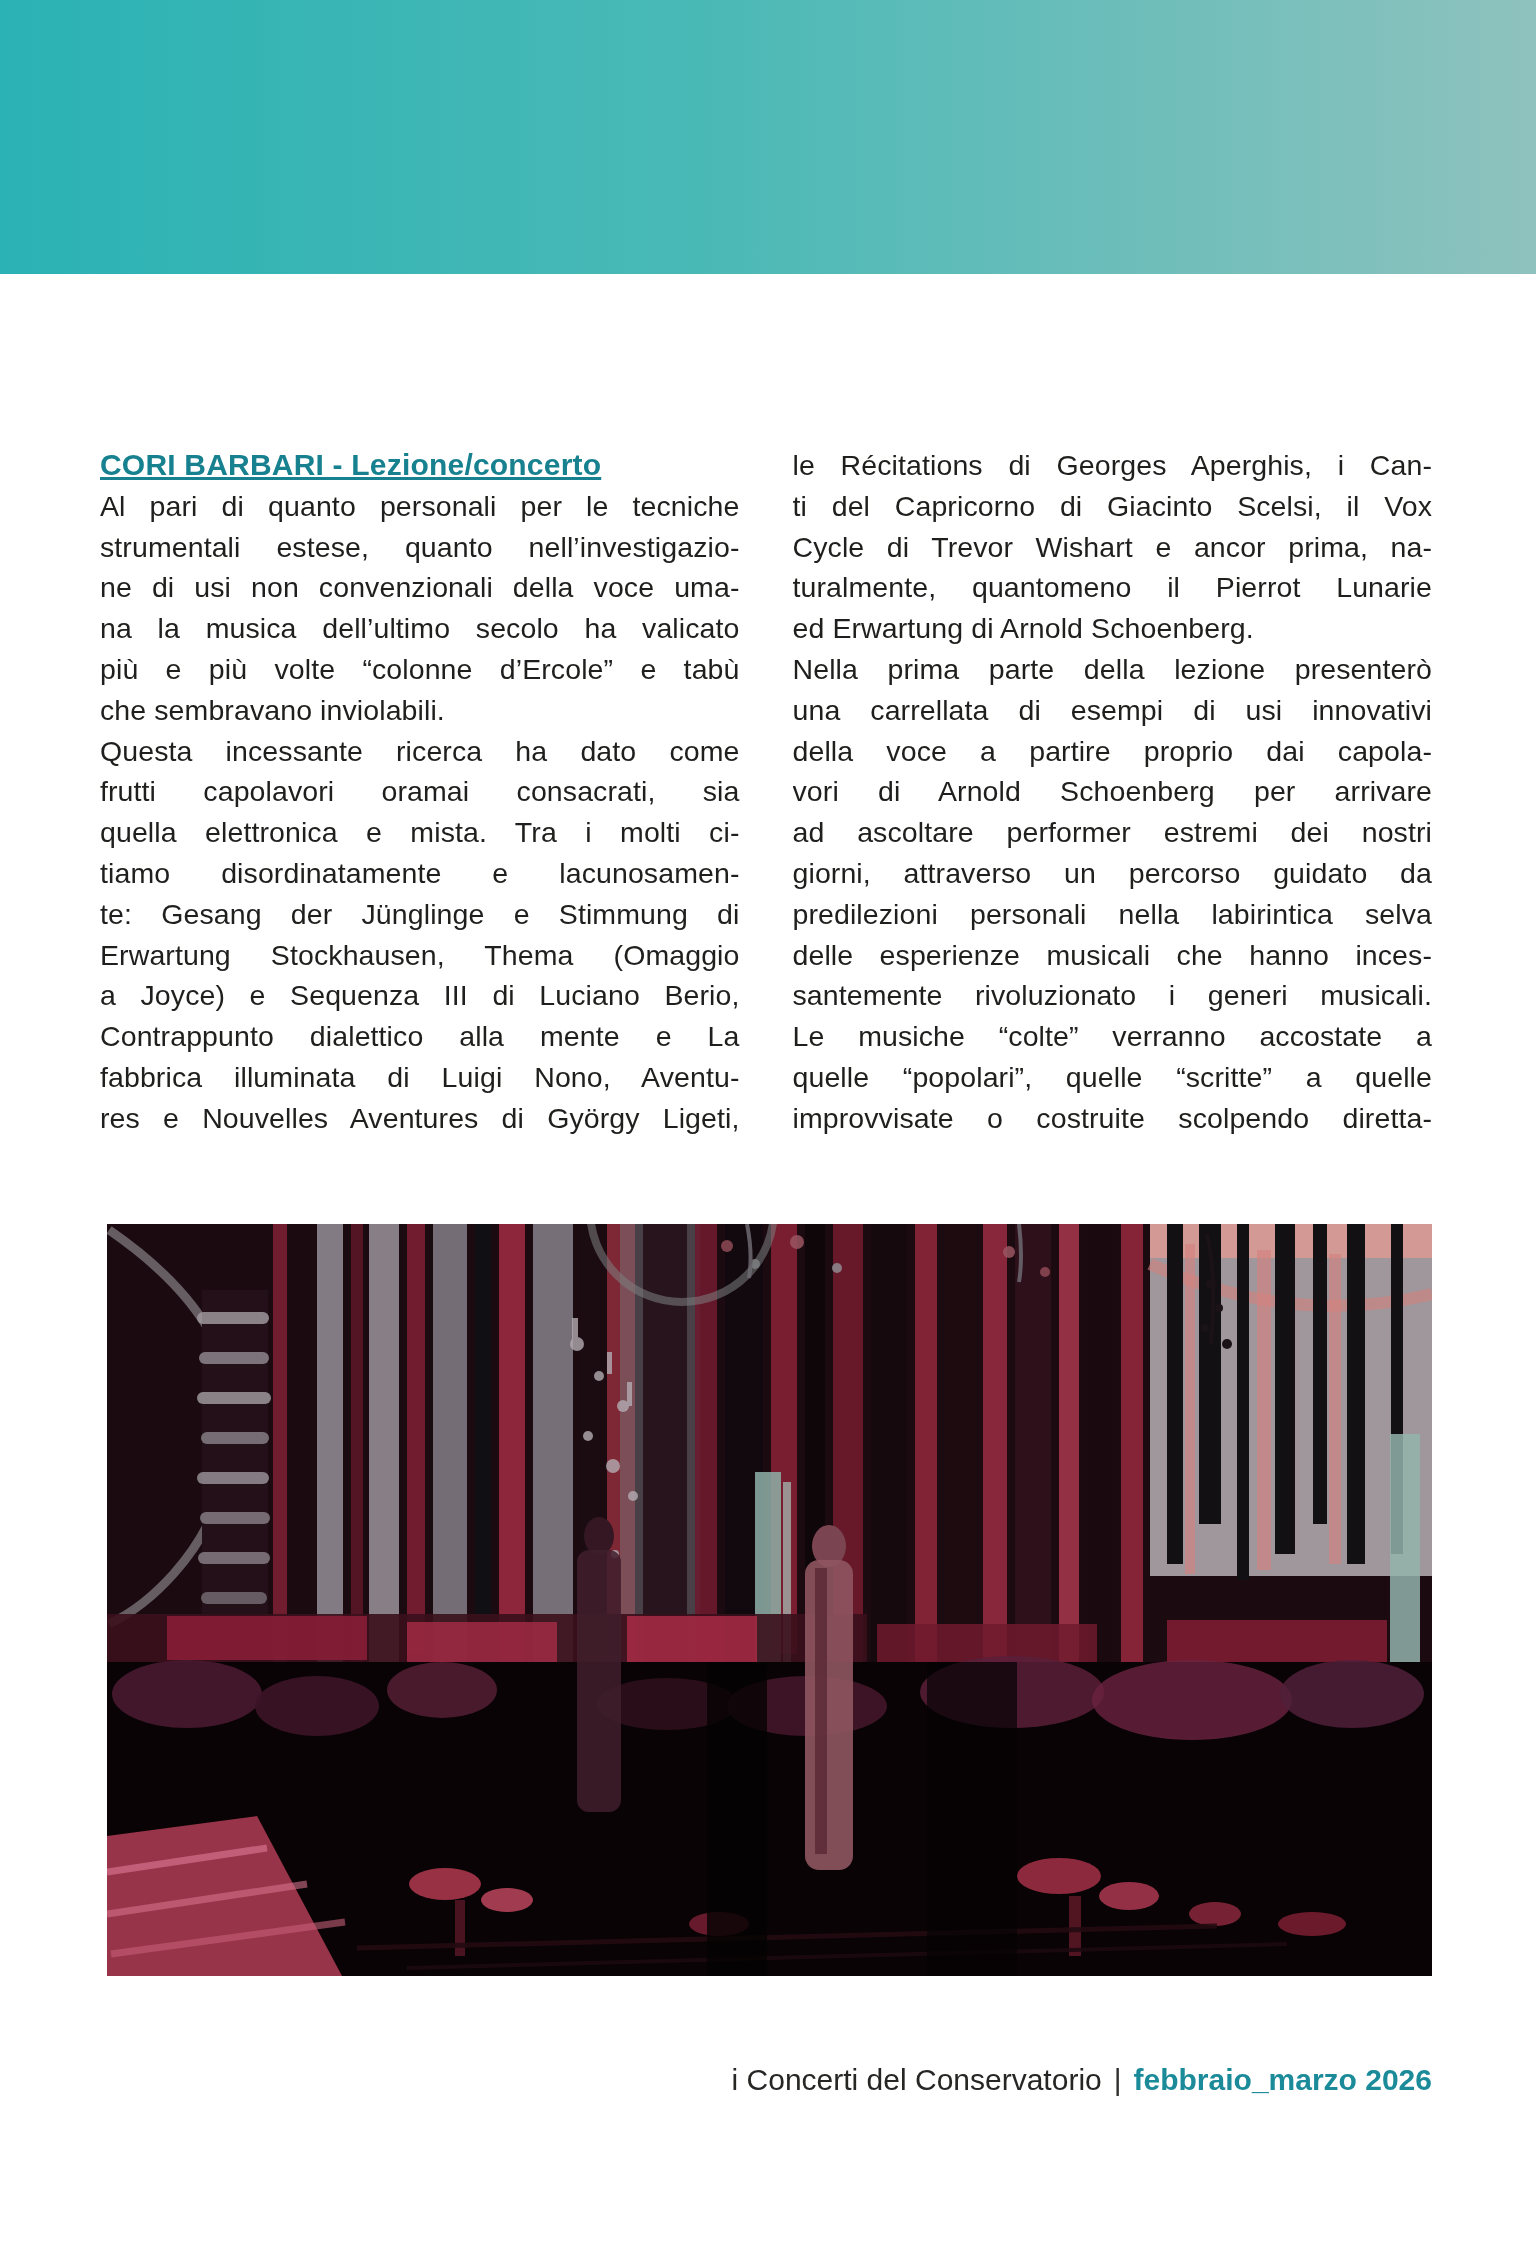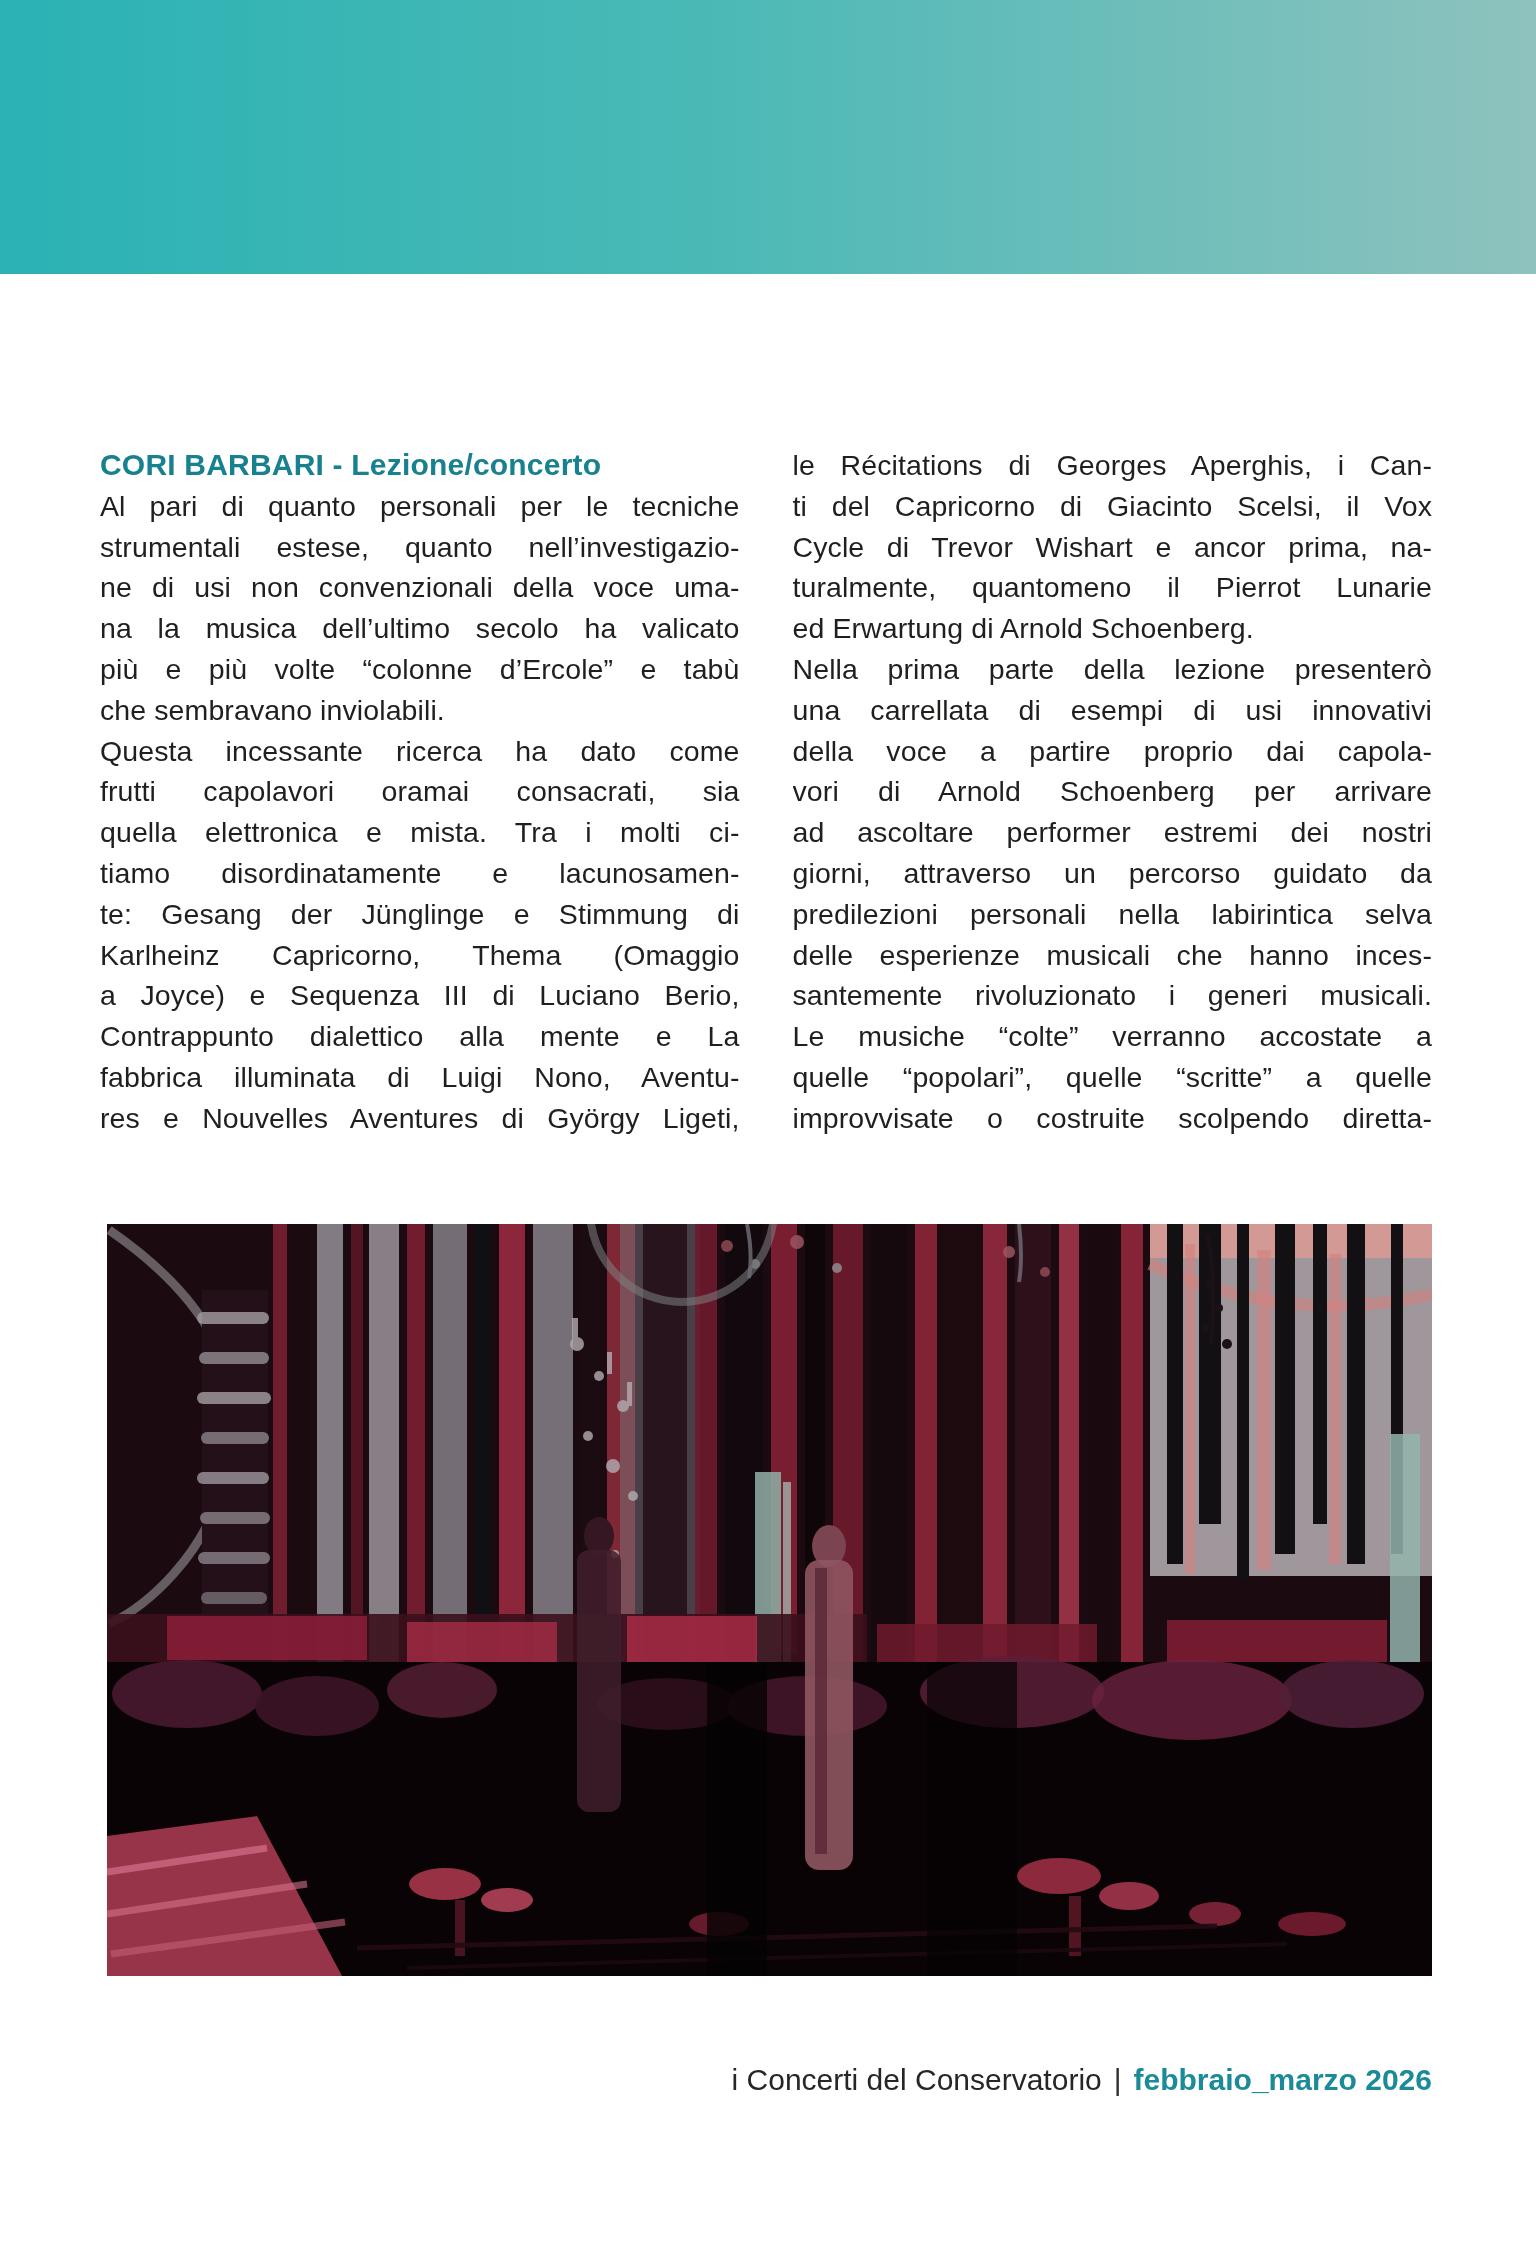--- a/index.html
+++ b/index.html
@@ -10,21 +10,21 @@
   body{
     width:1536px;height:2245px;background:#ffffff;
     font-family:"Liberation Sans",sans-serif;color:var(--body);
     overflow:hidden;position:relative;
   }
   .band{width:1536px;height:274px;background:linear-gradient(90deg,var(--band-from) 0%,#49b9b6 45%,var(--band-to) 100%);}
   .article{display:flex;gap:53px;margin:171px 104px 0 100px;}
   .col{width:640px;font-size:28.5px;line-height:40.8px;letter-spacing:0.1px;}
   .hline{
     height:40.8px;font-size:30px;font-weight:bold;color:var(--accent);
-    letter-spacing:0.2px;white-space:nowrap;
+    letter-spacing:0.2px;white-space:nowrap;text-decoration:underline;
   }
   .tline{height:40.8px;text-align:justify;text-align-last:justify;overflow:hidden;}
   .tline.pend{text-align-last:left;}
   .ital{}
   .photo{margin:85px 0 0 107px;width:1325px;height:752px;display:block;}
   .photo svg{display:block;}
   .footer{
     margin:86px 104px 4px 0;text-align:right;font-size:30px;line-height:36px;
     color:#262624;white-space:nowrap;
   }
@@ -44,21 +44,21 @@
         <div class="tline"><span>strumentali estese, quanto nell’investigazio-</span></div>
         <div class="tline"><span>ne di usi non convenzionali della voce uma-</span></div>
         <div class="tline"><span>na la musica dell’ultimo secolo ha valicato</span></div>
         <div class="tline"><span>più e più volte “colonne d’Ercole” e tabù</span></div>
         <div class="tline pend"><span>che sembravano inviolabili.</span></div>
         <div class="tline"><span>Questa incessante ricerca ha dato come</span></div>
         <div class="tline"><span>frutti capolavori oramai consacrati, sia</span></div>
         <div class="tline"><span>quella elettronica e mista. Tra i molti ci-</span></div>
         <div class="tline"><span>tiamo disordinatamente e lacunosamen-</span></div>
         <div class="tline"><span>te: </span><span class="ital">Gesang der Jünglinge</span><span> e </span><span class="ital">Stimmung</span><span> di</span></div>
-        <div class="tline"><span>Karlheinz Capricorno, </span><span class="ital">Thema (Omaggio</span></div>
+        <div class="tline"><span>Erwartung Stockhausen, </span><span class="ital">Thema (Omaggio</span></div>
         <div class="tline"><span class="ital">a Joyce)</span><span> e </span><span class="ital">Sequenza III</span><span> di Luciano Berio,</span></div>
         <div class="tline"><span class="ital">Contrappunto dialettico alla mente</span><span> e </span><span class="ital">La</span></div>
         <div class="tline"><span class="ital">fabbrica illuminata</span><span> di Luigi Nono, </span><span class="ital">Aventu-</span></div>
         <div class="tline"><span class="ital">res</span><span> e </span><span class="ital">Nouvelles Aventures</span><span> di György Ligeti,</span></div>
       </div>
   </div>
   <div class="col">
     <div>
         <div class="tline"><span>le </span><span class="ital">Récitations</span><span> di Georges Aperghis, i </span><span class="ital">Can-</span></div>
         <div class="tline"><span class="ital">ti del Capricorno</span><span> di Giacinto Scelsi, il </span><span class="ital">Vox</span></div>

